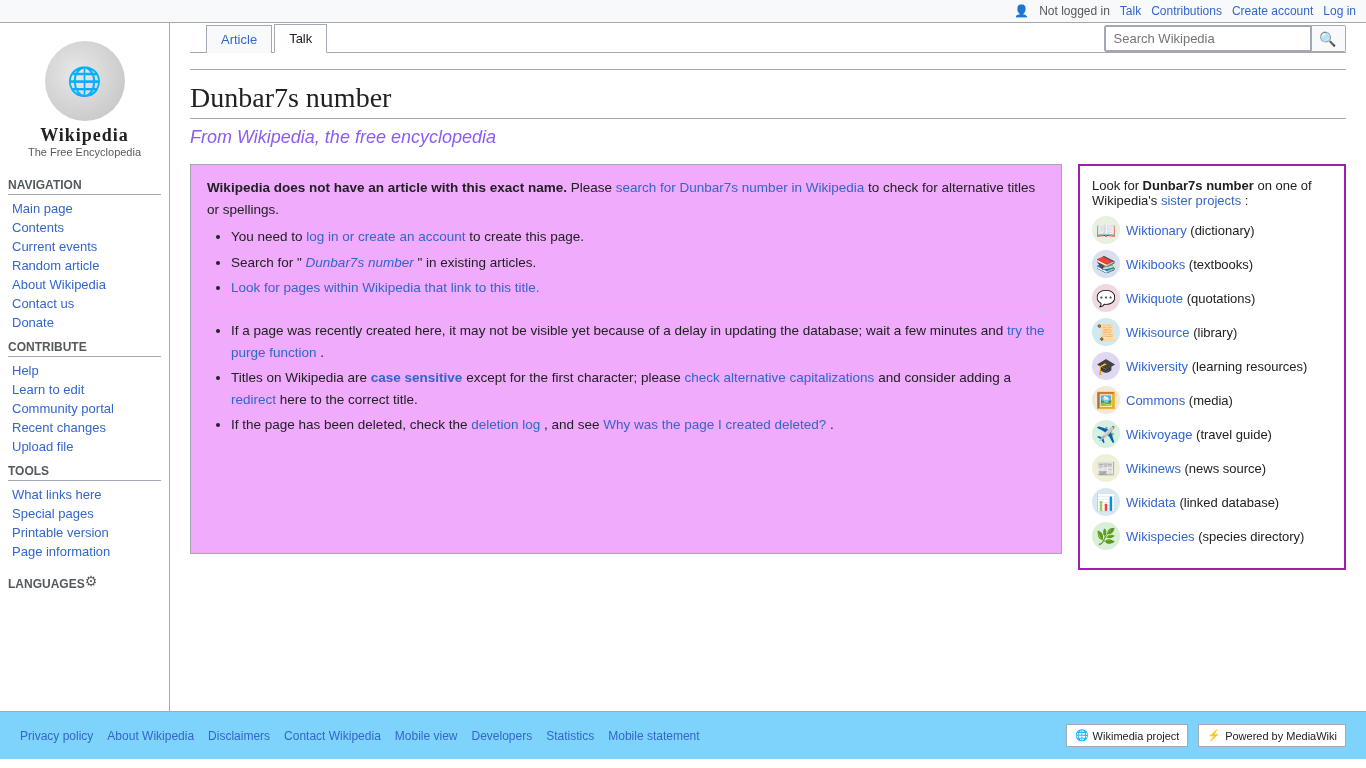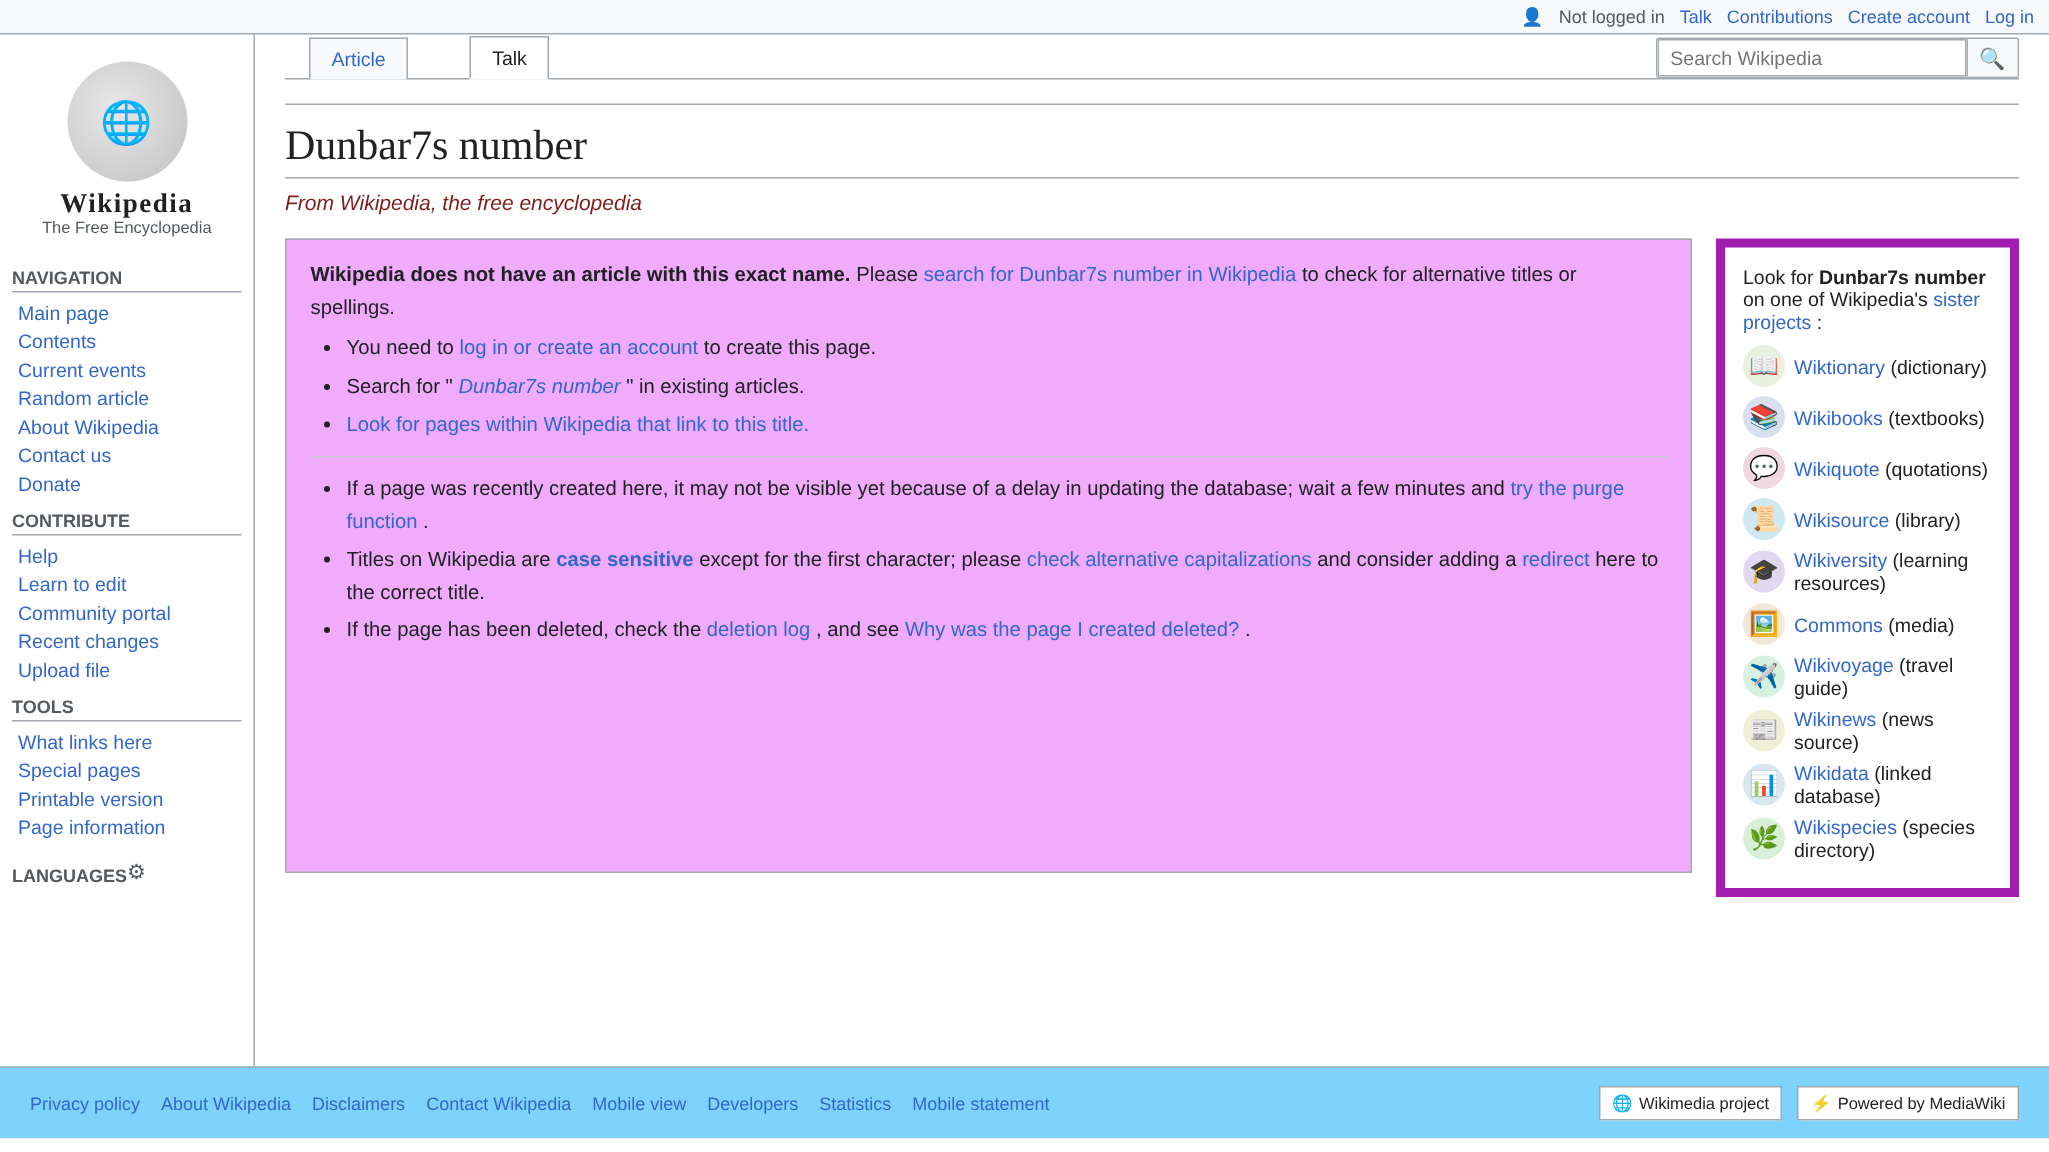--- a/index.html
+++ b/index.html
@@ -64,21 +64,20 @@
 
     
     #tabs {
       display: flex;
       align-items: flex-end;
       border-bottom: 1px solid #a2a9b1;
       padding-left: 16px;
       margin-bottom: 16px;
       font-family: sans-serif;
       font-size: 13px;
-      gap: 39px;
     }
     .tab {
       padding: 6px 14px;
       border: 1px solid #a2a9b1;
       border-bottom: none;
       margin-right: 2px;
       cursor: pointer;
       background: #f8f9fa;
       color: #3366cc;
       position: relative;
@@ -134,21 +133,21 @@
 
     
     #page-title {
       font-family: Linux Libertine, Georgia, Times, serif;
       font-size: 28px;
       font-weight: normal;
       border-bottom: 1px solid #a2a9b1;
       padding-bottom: 4px;
       margin-bottom: 8px;
     }
-    #page-subtitle { font-size: 14px; color: #7f1d1d; font-family: sans-serif; margin-bottom: 16px; font-style: italic; }
+    #page-subtitle { font-size: 18px; color: #8b5cf6; font-family: sans-serif; margin-bottom: 16px; font-style: italic; }
 
     
     #notice-box {
       border: 1px solid #a2a9b1;
       background: #f8f9fa;
       padding: 12px 16px;
       margin-bottom: 16px;
       font-family: sans-serif;
       font-size: 13.5px;
       line-height: 1.6;
@@ -333,21 +332,21 @@
               <span>If the page has been deleted, check the </span>
               <a>deletion log</a>
               <span>, and see </span>
               <a>Why was the page I created deleted?</a>
               <span>.</span>
             </li>
           </ul>
         </div>
       </div>
 
-      <div id="notice-right" style="width:202px; border:6px solid #a21caf; background:#fff; padding:12px; font-size:13px; font-family:sans-serif; align-self:flex-start;">
+      <div id="notice-right" style="width:268px; border:2px solid #a21caf; background:#fff; padding:12px; font-size:13px; font-family:sans-serif; align-self:flex-start;">
         <p id="notice-right-title">
           <span>Look for <strong>Dunbar7s number</strong> on one of Wikipedia's </span>
           <a>sister projects</a>
           <span>:</span>
         </p>
 
         <div class="sister-item">
           <div class="sister-icon" style="background:#e8f0e0; font-size:16px;">📖</div>
           <span><a>Wiktionary</a> (dictionary)</span>
         </div>

